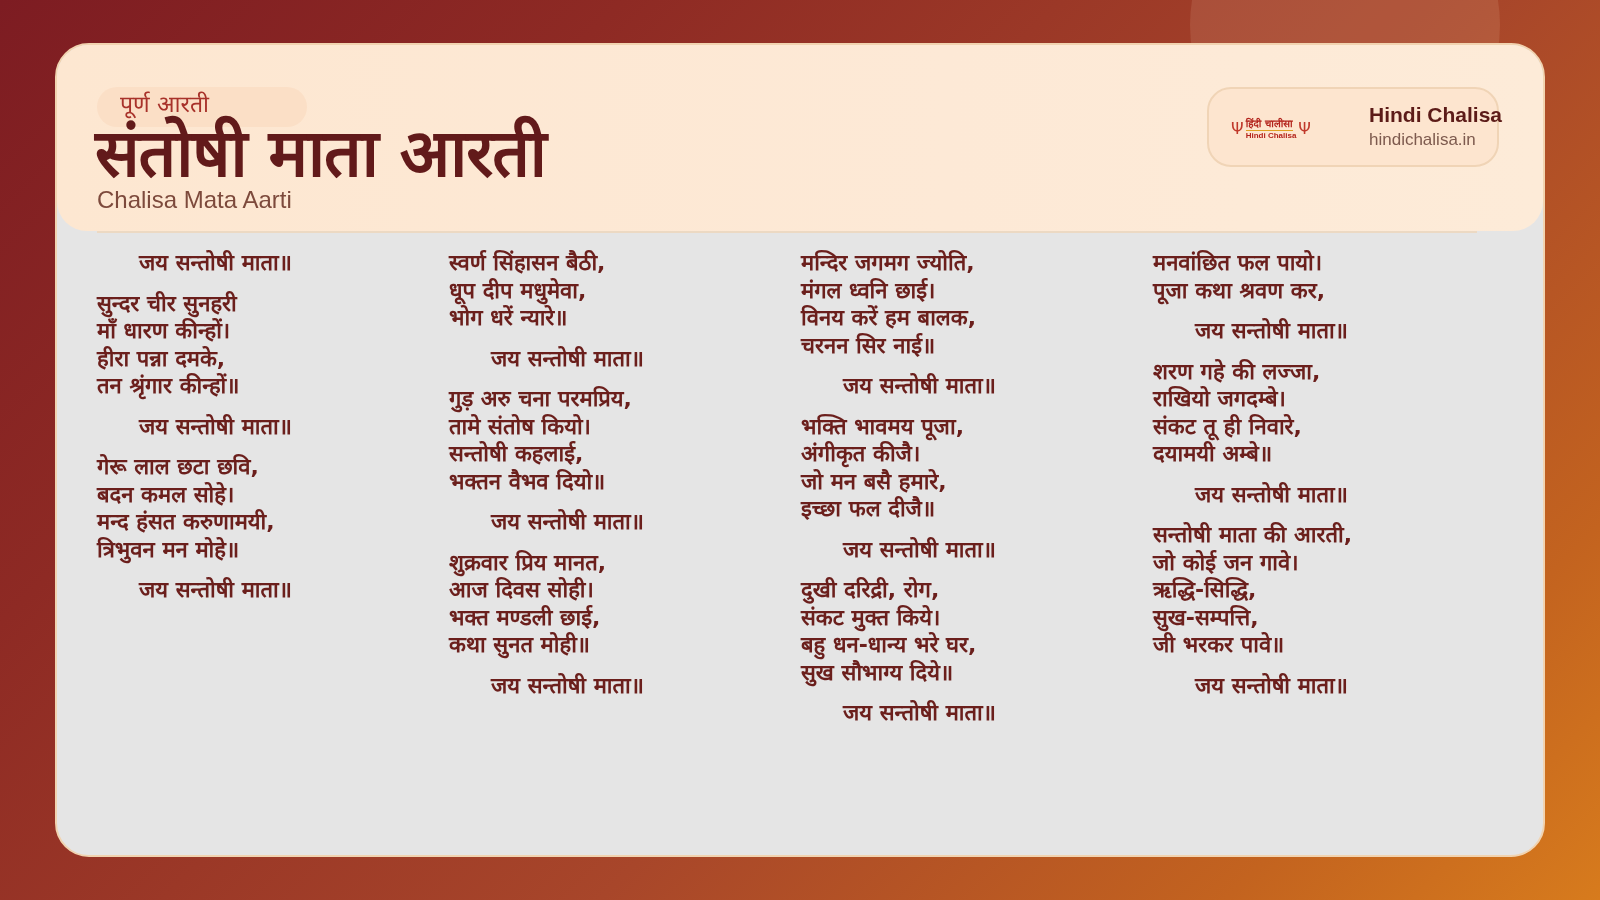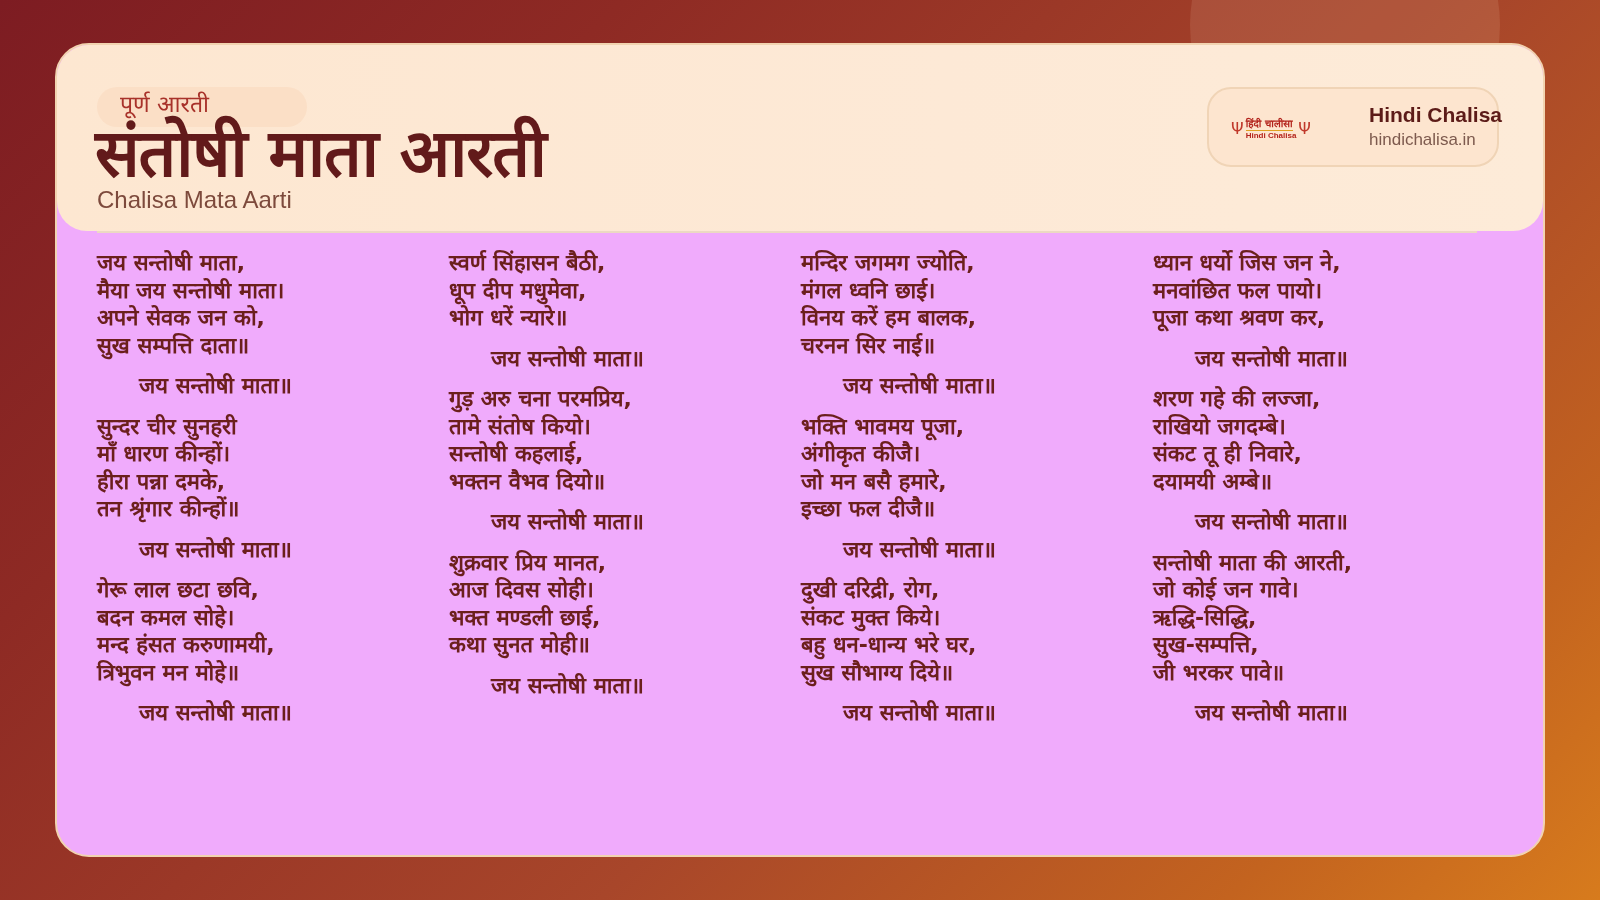--- a/index.html
+++ b/index.html
@@ -14,21 +14,21 @@
       left: 1190px; top: -130px;
       width: 310px; height: 310px;
       border-radius: 50%;
       background: rgba(255, 220, 190, 0.12);
     }
     .card {
       position: absolute;
       left: 55px; top: 43px;
       width: 1490px; height: 814px;
       border-radius: 34px;
-      background: #f0abfc;
+      background: #e5e5e5;
       border: 2px solid #f1d3b0;
       overflow: hidden;
     }
     .header {
       position: absolute;
       left: 0; top: 0;
       width: 100%; height: 186px;
       background: linear-gradient(90deg, #fde7d1 0%, #fde9d6 60%, #fdebd8 100%);
       border-radius: 0 0 30px 30px;
     }
@@ -176,26 +176,20 @@
       <div class="brand-name">Hindi Chalisa</div>
       <div class="brand-url">hindichalisa.in</div>
     </div>
   </div>
 
   <div class="divider"></div>
 
   <div class="columns">
 
     <div class="col" style="left:0px;">
-      <div class="stanza">
-        <div class="line">जय सन्तोषी माता,</div>
-        <div class="line">मैया जय सन्तोषी माता।</div>
-        <div class="line">अपने सेवक जन को,</div>
-        <div class="line">सुख सम्पत्ति दाता॥</div>
-      </div>
       <div class="refrain">जय सन्तोषी माता॥</div>
       <div class="stanza">
         <div class="line">सुन्दर चीर सुनहरी</div>
         <div class="line">माँ धारण कीन्हों।</div>
         <div class="line">हीरा पन्ना दमके,</div>
         <div class="line">तन श्रृंगार कीन्हों॥</div>
       </div>
       <div class="refrain">जय सन्तोषी माता॥</div>
       <div class="stanza">
         <div class="line">गेरू लाल छटा छवि,</div>
@@ -248,21 +242,20 @@
         <div class="line">दुखी दरिद्री, रोग,</div>
         <div class="line">संकट मुक्त किये।</div>
         <div class="line">बहु धन-धान्य भरे घर,</div>
         <div class="line">सुख सौभाग्य दिये॥</div>
       </div>
       <div class="refrain">जय सन्तोषी माता॥</div>
     </div>
 
     <div class="col" style="left:1056px;">
       <div class="stanza">
-        <div class="line">ध्यान धर्यो जिस जन ने,</div>
         <div class="line">मनवांछित फल पायो।</div>
         <div class="line">पूजा कथा श्रवण कर,</div>
       </div>
       <div class="refrain">जय सन्तोषी माता॥</div>
       <div class="stanza">
         <div class="line">शरण गहे की लज्जा,</div>
         <div class="line">राखियो जगदम्बे।</div>
         <div class="line">संकट तू ही निवारे,</div>
         <div class="line">दयामयी अम्बे॥</div>
       </div>

